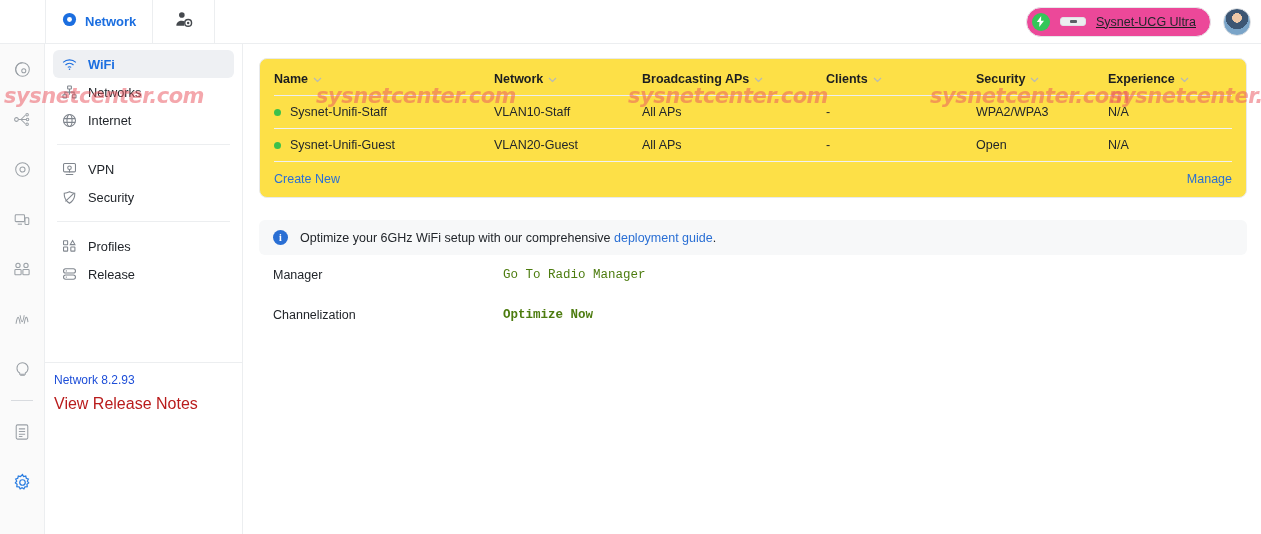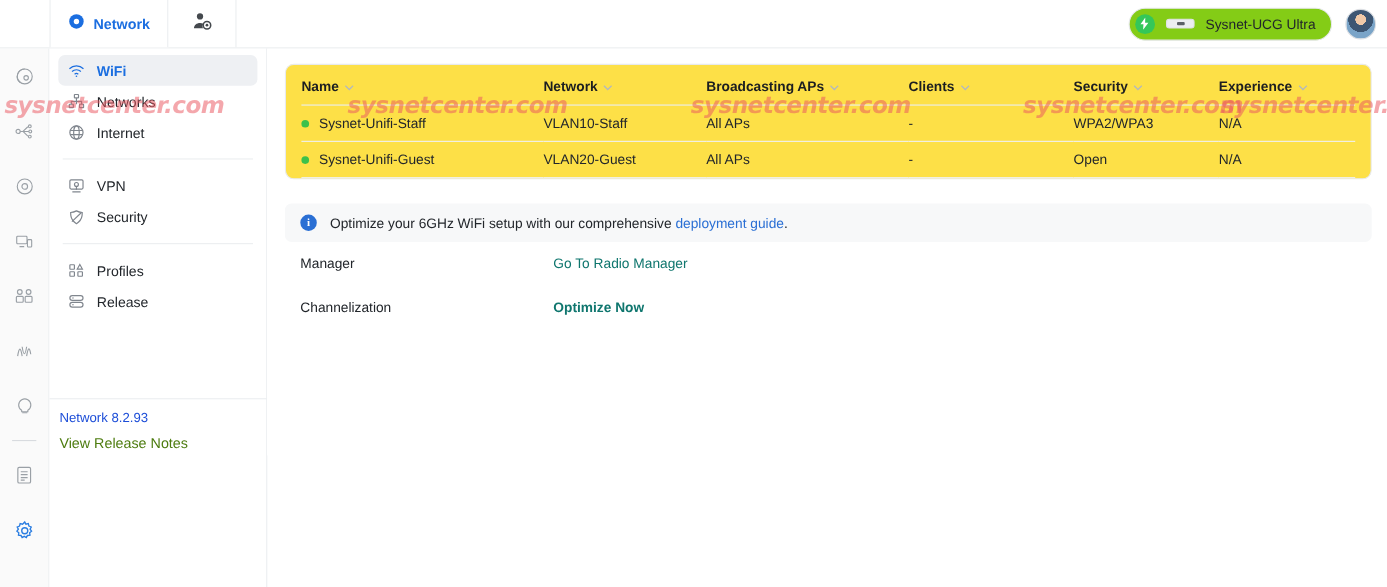--- a/index.html
+++ b/index.html
@@ -70,21 +70,21 @@
   .nav-item.active .nav-ico svg { stroke: #1b6ee0; }
   .nav-ico { width: 15px; height: 15px; display: flex; align-items: center; justify-content: center; flex: 0 0 15px; }
   .nav-div { height: 1px; background: #eceef0; margin: 6px 12px; }
 
   .sidebar-footer {
     position: absolute; left: 0; top: 362px; width: 198px;
     padding: 10px 14px 0 9px;
     border-top: 1px solid #eceef0;
   }
   .version { font-size: 12px; color: #1d4ed8; margin-bottom: 8px; }
-  .release-link { font-size: 13px; color: #4d7c0f; cursor: pointer; }
+  .release-link { font-size: 16px; color: #b91c1c; cursor: pointer; }
 
   
   .main { flex: 1 1 auto; height: 414px; background: #ffffff; position: relative; }
 
   
   .topbar {
     position: absolute; top: 0; left: -243px; width: 1261px; height: 44px;
     background: #ffffff;
     border-bottom: 1px solid #eceef0;
     display: flex; align-items: center;
@@ -102,21 +102,22 @@
   .tab-network .t-label { font-size: 13px; color: #1b6ee0; font-weight: 600; }
   .tab-admin {
     height: 43px; width: 62px; display: flex; align-items: center; justify-content: center;
     border-right: 1px solid #eceef0; cursor: pointer;
   }
   .topbar-spacer { flex: 1 1 auto; }
   .device-chip {
     display: flex; align-items: center; gap: 10px;
     height: 30px; border: 1px solid #e6e8ea; border-radius: 15px;
     padding: 0 14px 0 5px; margin-right: 12px; cursor: pointer;
-    background: #84cc16;
+    background: #ec4899;
+    text-decoration: underline;
   }
   .chip-badge {
     width: 18px; height: 18px; border-radius: 50%;
     background: #34c759; display: flex; align-items: center; justify-content: center;
     flex: 0 0 18px;
   }
   .chip-device {
     width: 26px; height: 9px; border-radius: 3px;
     background: #eceef0; border: 1px solid #dfe2e5;
     position: relative; flex: 0 0 26px;
@@ -182,21 +183,21 @@
     display: flex; align-items: center; justify-content: center; flex: 0 0 15px;
     font-family: "Liberation Serif", serif;
   }
   .notice .link { display: inline; }
 
   .setting-row {
     display: flex; align-items: center;
     width: 988px; padding: 13px 0 13px 14px;
   }
   .setting-label { width: 230px; font-size: 12.5px; color: #22262b; }
-  .setting-action { font-size: 12.5px; color: #0f766e; cursor: pointer; }
+  .setting-action { font-size: 12.5px; color: #4d7c0f; cursor: pointer; font-family: Liberation Mono, monospace; }
   .setting-action.strong { font-weight: 600; }
 
   
   .wm {
     position: absolute; font-family: "DejaVu Sans", sans-serif;
     font-weight: 800; font-style: italic;
     color: rgba(233,86,96,0.52);
     font-size: 21px; letter-spacing: -0.5px;
     pointer-events: none; user-select: none; z-index: 40;
     white-space: nowrap;
@@ -508,20 +509,24 @@
                 </span>
               </td>
               <td>VLAN20-Guest</td>
               <td>All APs</td>
               <td>-</td>
               <td>Open</td>
               <td>N/A</td>
             </tr>
           </tbody>
         </table>
+        <div class="card-footer">
+          <span class="link">Create New</span>
+          <span class="link">Manage</span>
+        </div>
       </div>
 
       <div class="notice">
         <span class="info-ico">i</span>
         <span><span>Optimize your 6GHz WiFi setup with our comprehensive </span><span class="link">deployment guide</span><span>.</span></span>
       </div>
 
       <div class="setting-row">
         <span class="setting-label">Manager</span>
         <span class="setting-action">Go To Radio Manager</span>

